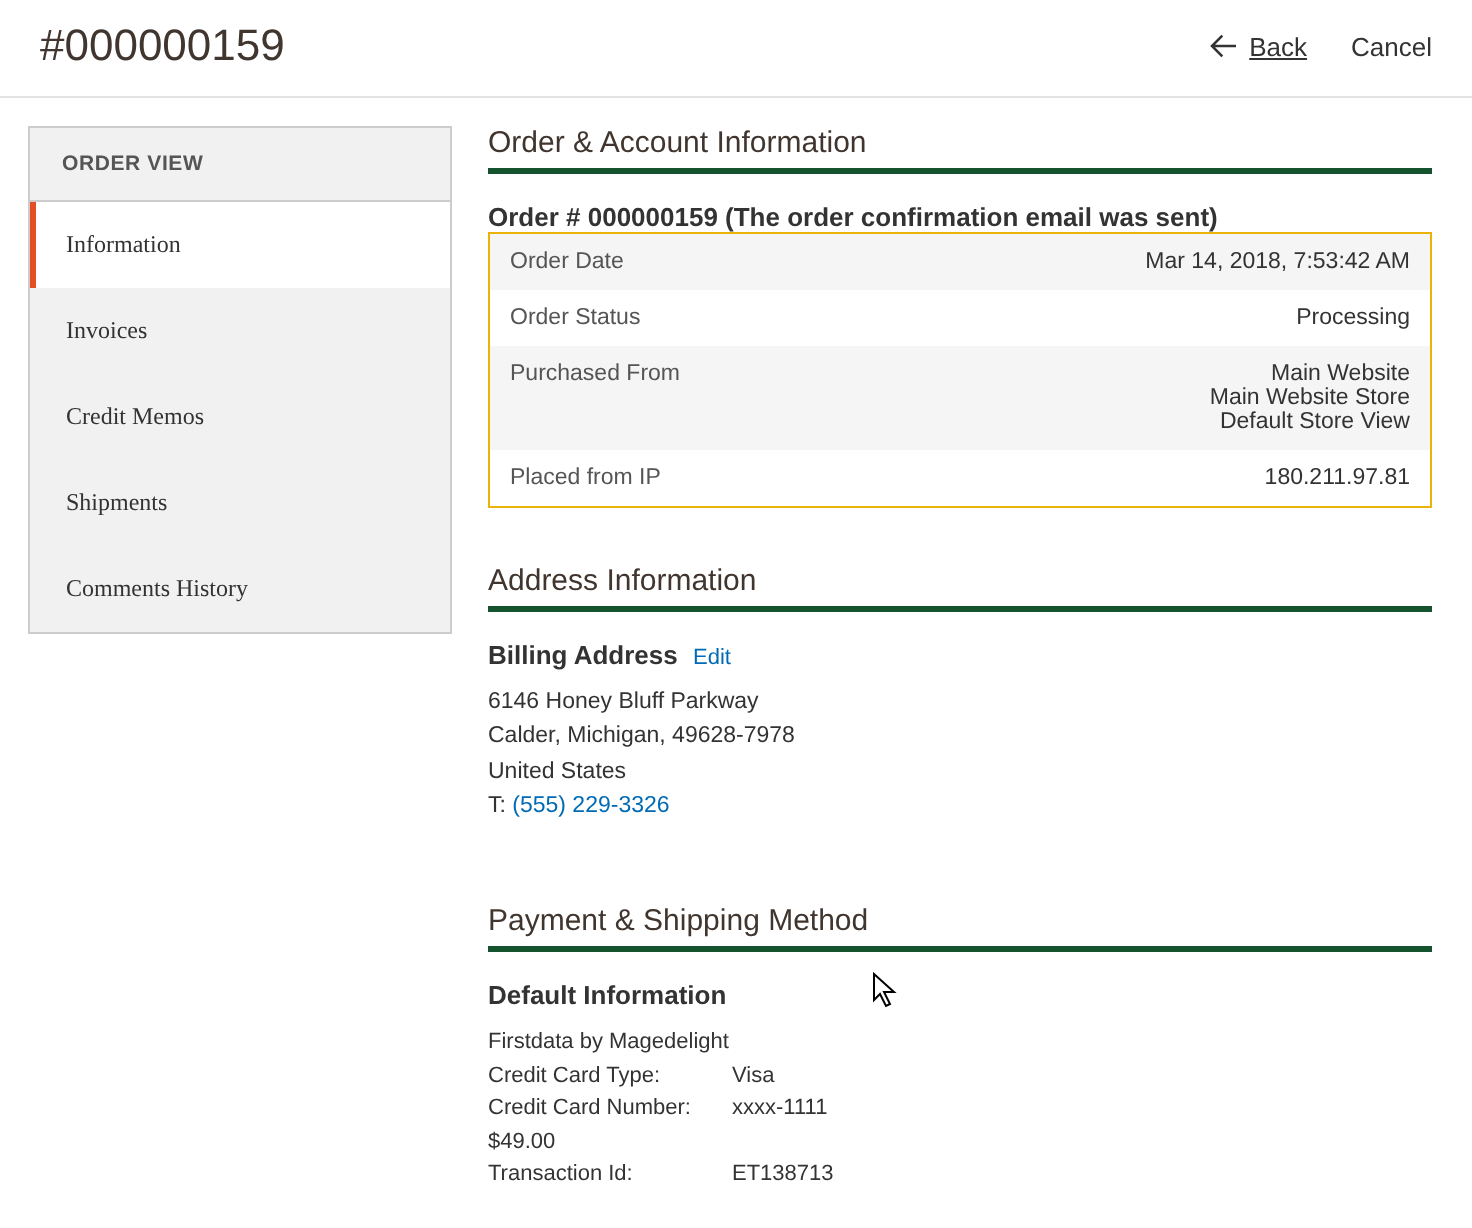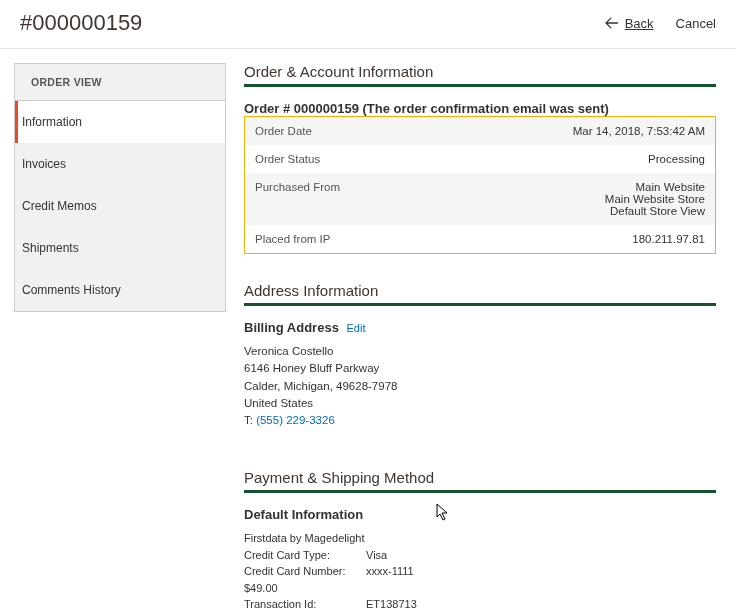--- a/index.html
+++ b/index.html
@@ -56,25 +56,26 @@
   .sidebar-title {
     font-size: 10.5px;
     font-weight: bold;
     color: #555;
     padding: 12px 16px;
     letter-spacing: 0.3px;
     border-bottom: 1px solid #ccc;
     text-transform: uppercase;
   }
   .sidebar-item {
-    padding: 14px 4px;
+    padding: 14px 15px;
     font-size: 12px;
     color: #333;
     cursor: pointer;
     border-left: 3px solid transparent;
+    font-family: Liberation Serif, serif;
   }
   .sidebar-item.active {
     background: #fff;
     border-left: 3px solid #e54d24;
   }
   .content {
     flex: 1;
     padding-right: 6px;
   }
   .section-title {
@@ -210,21 +211,20 @@
         <div class="value">180.211.97.81</div>
       </div>
     </div>
 
     <div class="section-title">Address Information</div>
     <div class="addr-heading">
       <span>Billing Address</span>
       <span class="edit-link">Edit</span>
     </div>
     <div class="addr-block">
-      <div>Veronica Costello</div>
       <div>6146 Honey Bluff Parkway</div>
       <div>Calder, Michigan, 49628-7978</div>
       <div>United States</div>
       <div>
         <span>T: </span><span class="phone-link">(555) 229-3326</span>
       </div>
     </div>
 
     <div class="section-title">Payment &amp; Shipping Method</div>
     <div style="position:relative;">

